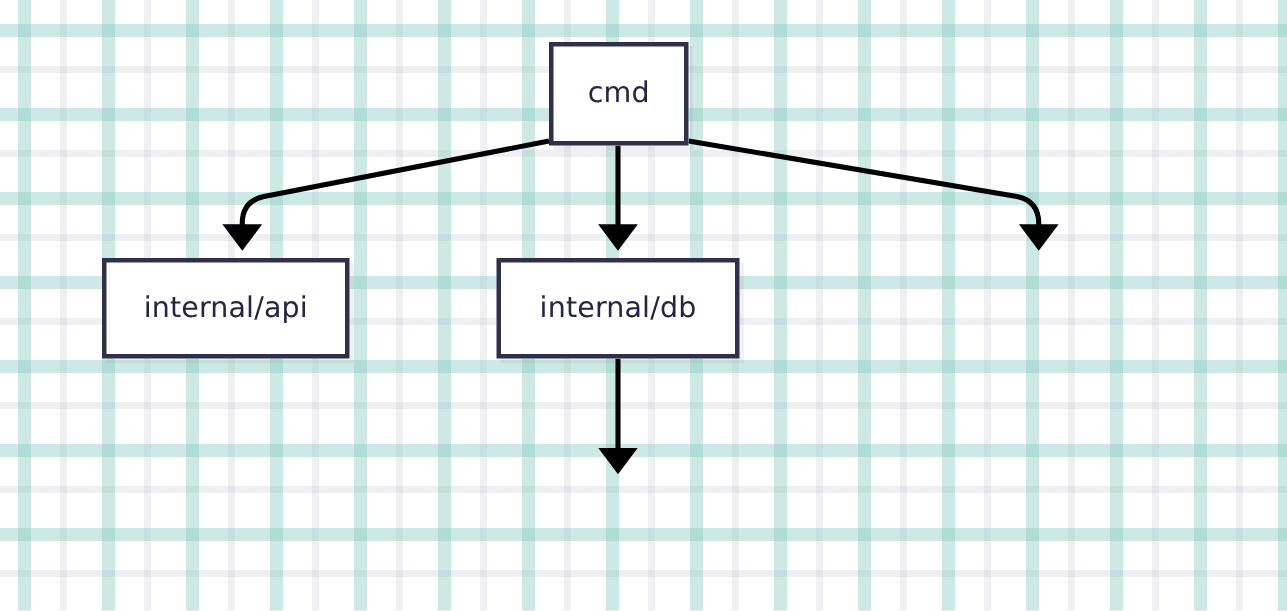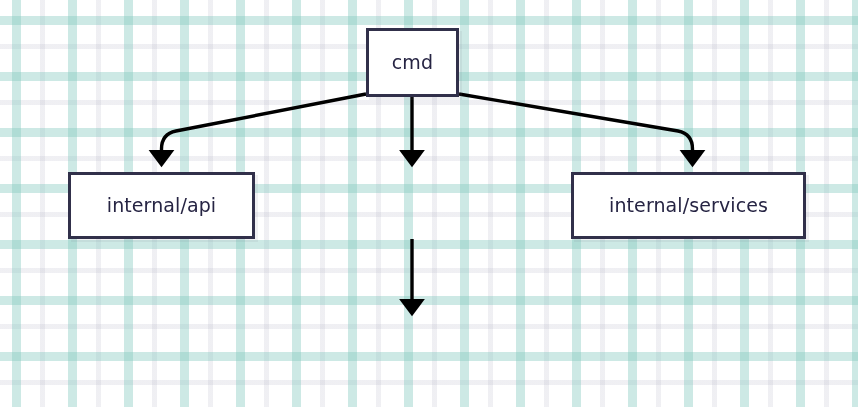--- a/index.html
+++ b/index.html
@@ -59,21 +59,21 @@
   }
   .node-label {
     color: #262443;
     font-family: "DejaVu Sans", sans-serif;
     font-size: 19px;
     line-height: 1;
     letter-spacing: 0.1px;
     white-space: nowrap;
   }
   #node-cmd      { left: 366px; top: 28px;  width: 93px;  height: 69px; }
-  #node-api      { left: 68px;  top: 172px; width: 187px; height: 67px; }
+  #node-api      { left: 68px;  top: 172px; width: 165px; height: 67px; }
   #node-db       { left: 331px; top: 172px; width: 162px; height: 67px; }
   #node-services { left: 571px; top: 172px; width: 235px; height: 67px; }
   #node-utils    { left: 335px; top: 321px; width: 154px; height: 61px; }
 </style>
 </head>
 <body>
 
 <div id="canvas">
 
   <div id="grid-overlay"></div>
@@ -95,19 +95,19 @@
   </svg>
 
   <div class="node" id="node-cmd">
     <span class="node-label">cmd</span>
   </div>
 
   <div class="node" id="node-api">
     <span class="node-label">internal/api</span>
   </div>
 
+  <div class="node" id="node-db">
+    <span class="node-label">internal/db</span>
+  </div>
 
-  <div class="node" id="node-services">
-    <span class="node-label">internal/services</span>
-  </div>
 
 
 </div>
 
 </body></html>

